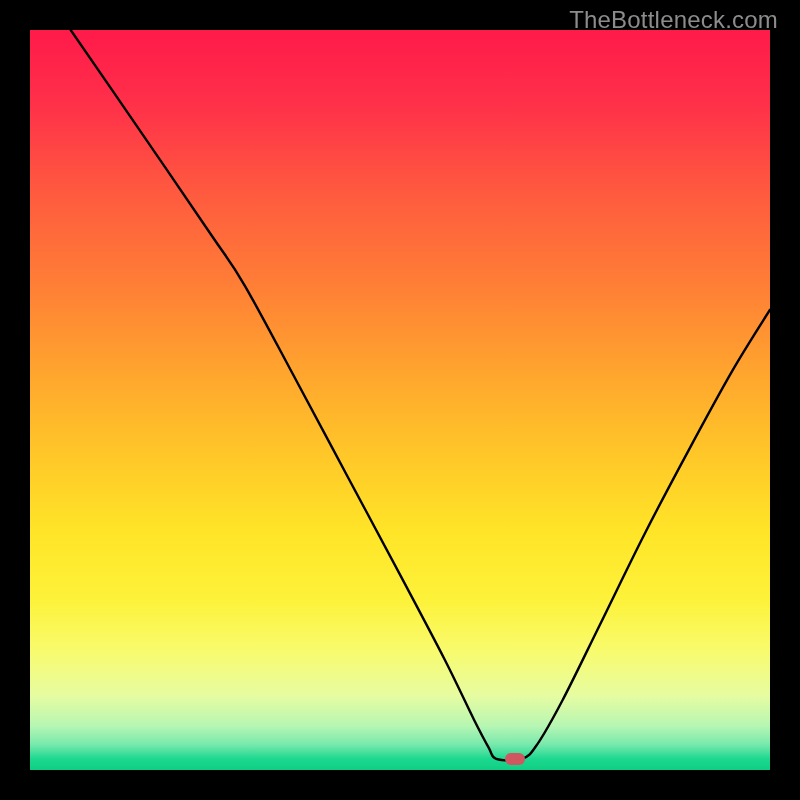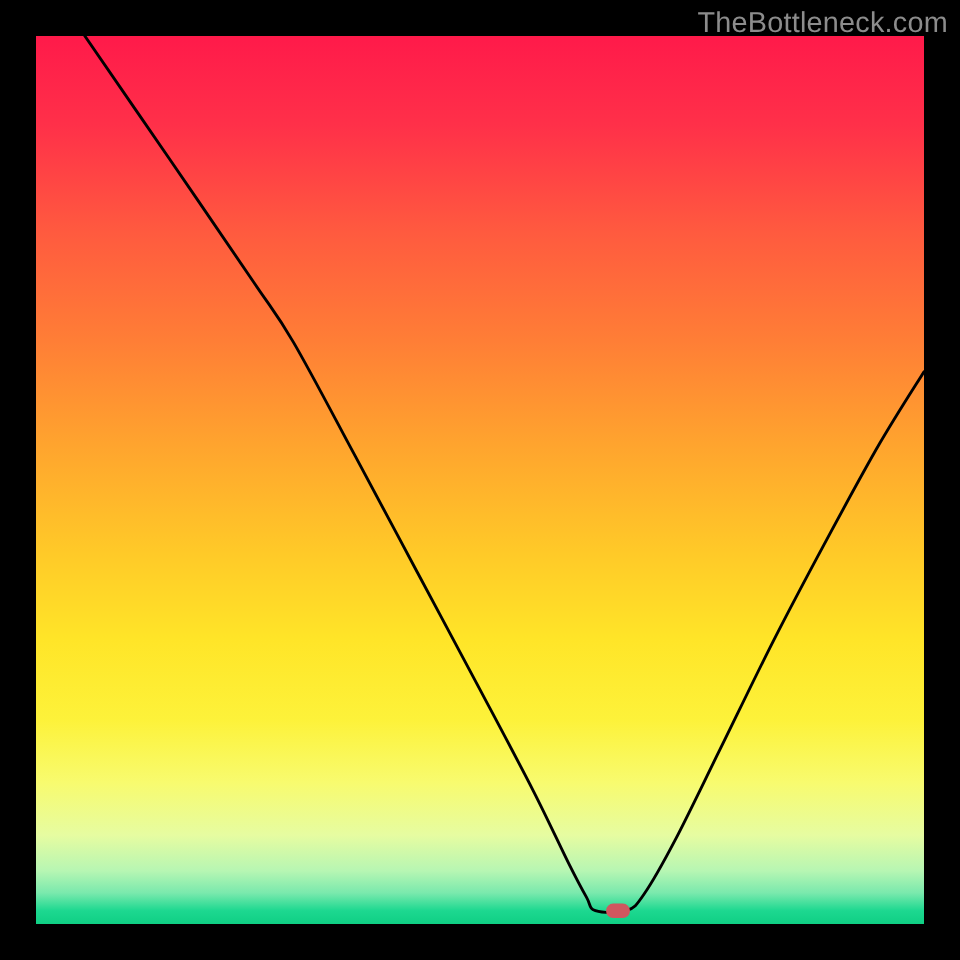--- a/index.html
+++ b/index.html
@@ -19,21 +19,21 @@
     position: absolute;
     left: 30px;
     top: 30px;
     width: 740px;
     height: 740px;
     overflow: hidden;
   }
   .watermark {
     position: absolute;
     top: 6px;
-    right: 10px;
+    right: 22px;
     font-family: Arial, Helvetica, sans-serif;
     font-size: 24px;
     font-weight: 500;
     color: #8c8c8c;
     letter-spacing: 0.2px;
   }
   .marker {
     position: absolute;
     width: 20px;
     height: 12px;

